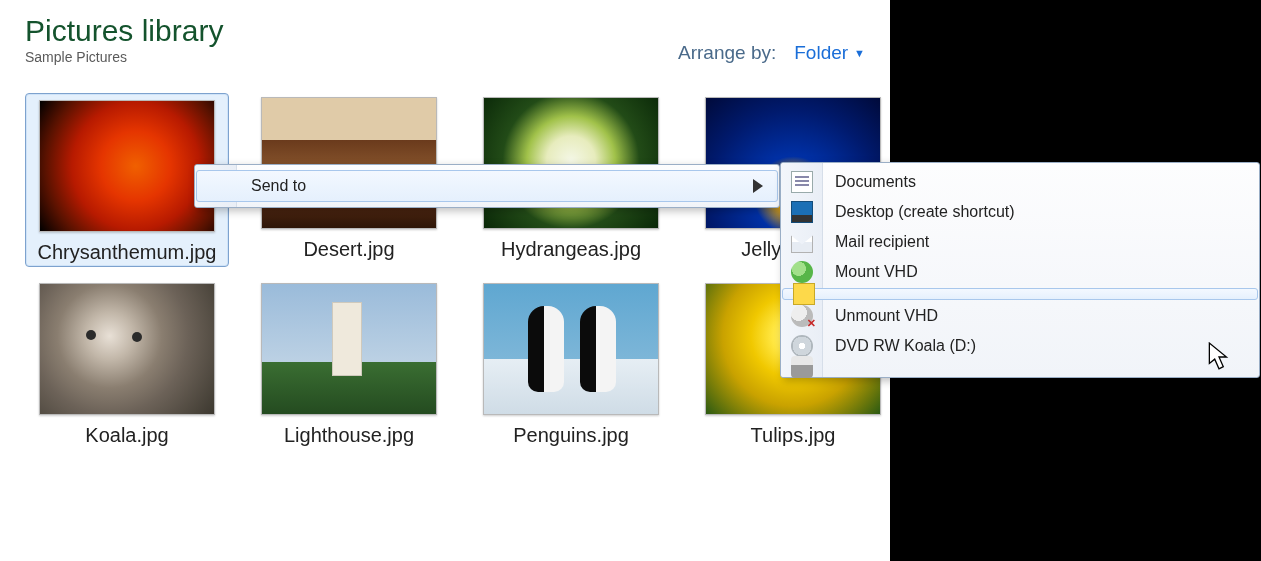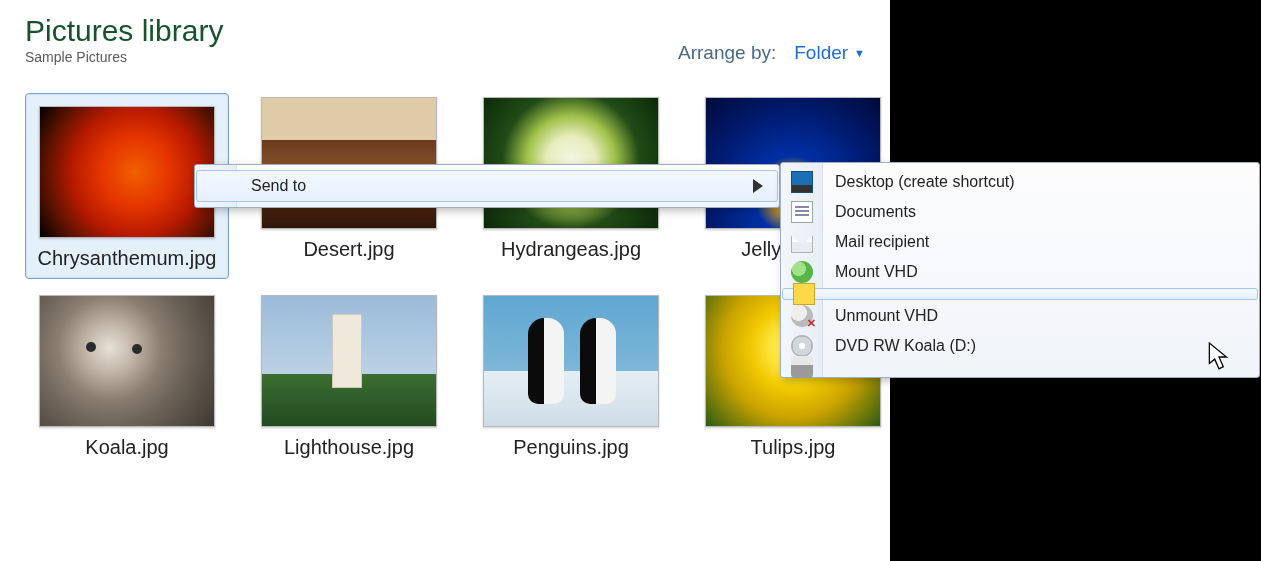--- a/index.html
+++ b/index.html
@@ -70,21 +70,21 @@
     }
     .thumb {
       width: 176px; height: 132px;
       border: 1px solid #b9b9b9;
       box-shadow: 0 1px 2px rgba(0,0,0,.2);
     }
     .item.selected {
       background: #e4f0fc;
       border: 1px solid #7da2ce;
       border-radius: 4px;
-      padding: 8px;
+      padding: 2px;
       box-shadow: inset 0 0 0 1px #cfe3f8;
     }
     .item .caption {
       text-align:center; font-size: 20px; color:#222;
       line-height: 1.2;
       margin-top: 4px;
       max-width: 200px;
     }
 
     
@@ -285,26 +285,26 @@
   <div class="icon-gutter"></div>
   <div class="menu-item highlight">
     <span>Send to</span>
     <span class="arrow"></span>
   </div>
 </div>
 
 <div class="menu targets-menu" id="targets-menu">
   <div class="icon-gutter"></div>
 <div class="menu-item">
+      <span class="mi-icon ic-doc"></span>
+      <span>Documents</span>
+    </div>
+    <div class="menu-item">
       <span class="mi-icon ic-desktop"></span>
       <span>Desktop (create shortcut)</span>
-    </div>
-    <div class="menu-item">
-      <span class="mi-icon ic-doc"></span>
-      <span>Documents</span>
     </div>
     <div class="menu-item">
       <span class="mi-icon ic-mail"></span>
       <span>Mail recipient</span>
     </div>
     <div class="menu-item">
       <span class="mi-icon ic-vhd"></span>
       <span>Mount VHD</span>
     </div>
     <div class="menu-item highlight">

